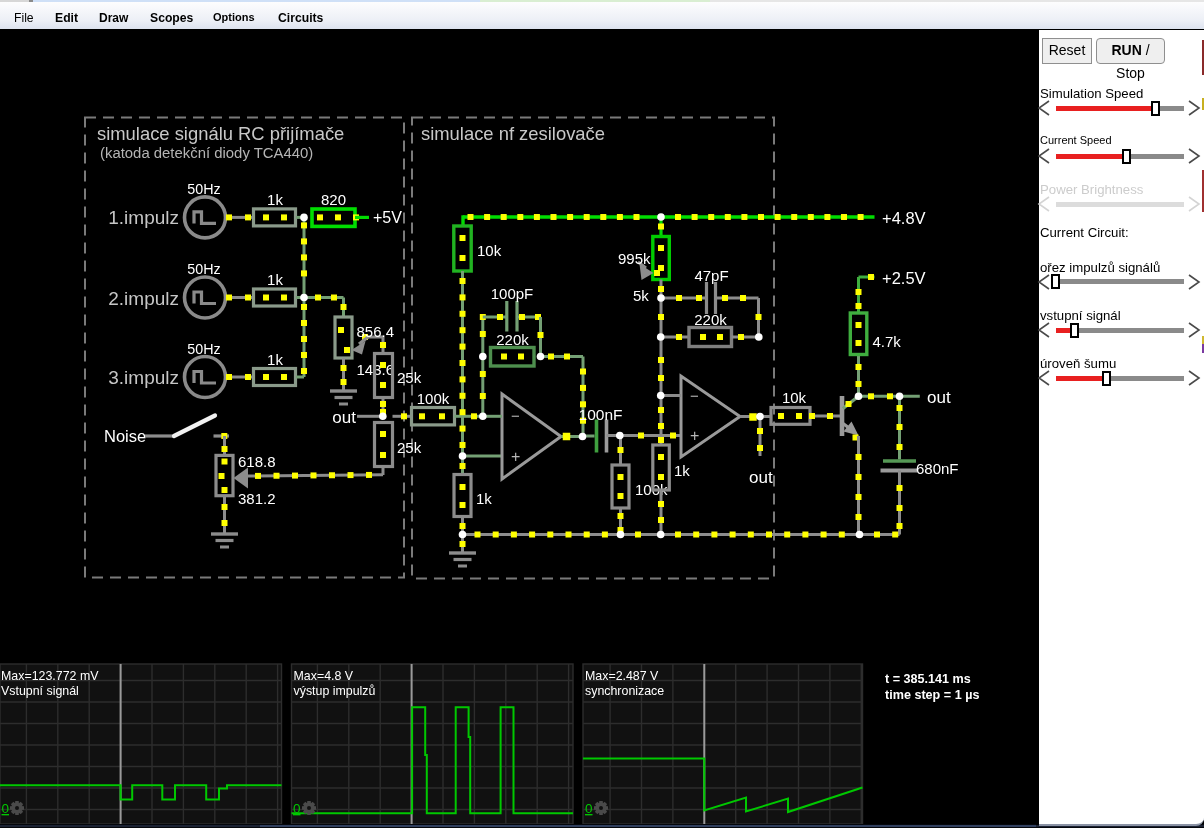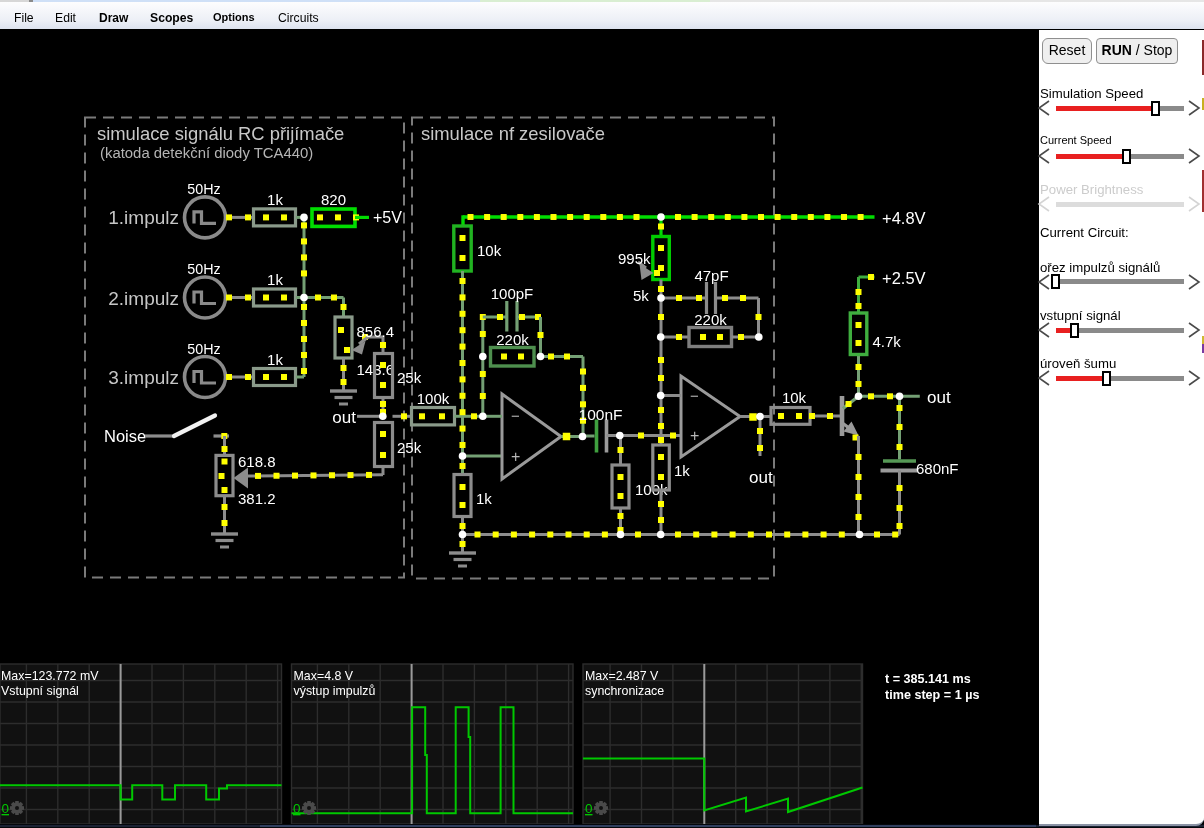--- a/index.html
+++ b/index.html
@@ -8,25 +8,25 @@
 <body>
 
 <div style="position:absolute;left:0;top:0;width:1204px;height:2px;background:#e6e6e6"></div>
 <div style="position:absolute;left:0;top:0;width:30px;height:2px;background:#d7d7d7"></div>
 <div style="position:absolute;left:29px;top:0;width:4px;height:2px;background:#8a8a8a"></div>
 <div style="position:absolute;left:33px;top:0;width:447px;height:2px;background:#cfe0f7"></div>
 <div style="position:absolute;left:480px;top:0;width:230px;height:2px;background:#d9eed2"></div>
 
 <div style="position:absolute;left:0;top:2px;width:1204px;height:27px;background:linear-gradient(#fdfdfe,#eceff6 70%,#dde3ef)"></div>
 <span style="position:absolute;left:14px;top:11px;font-weight:normal;font-size:12.2px;color:#000">File</span>
-<span style="position:absolute;left:55px;top:11px;font-weight:normal;font-size:12.2px;color:#000">Edit</span>
+<span style="position:absolute;left:55px;top:11px;font-weight:bold;font-size:12.2px;color:#000">Edit</span>
 <span style="position:absolute;left:99px;top:11px;font-weight:bold;font-size:12px;color:#000">Draw</span>
 <span style="position:absolute;left:150px;top:11px;font-weight:bold;font-size:12.2px;color:#000">Scopes</span>
 <span style="position:absolute;left:213px;top:11px;font-weight:bold;font-size:11px;color:#000">Options</span>
-<span style="position:absolute;left:278px;top:11px;font-weight:normal;font-size:12.2px;color:#000">Circuits</span>
+<span style="position:absolute;left:278px;top:11px;font-weight:bold;font-size:12.2px;color:#000">Circuits</span>
 
 <div style="position:absolute;left:0;top:29px;width:1038px;height:796px;background:#000"></div>
 <svg style="position:absolute;left:0;top:0" width="1204" height="828" viewBox="0 0 1204 828" font-family="Liberation Sans, sans-serif" shape-rendering="auto">
 <rect x="85" y="117.5" width="319" height="460" stroke="#7a7a7a" stroke-width="2" fill="none" stroke-dasharray="11,7"></rect>
 <rect x="412" y="117.5" width="362" height="461" stroke="#7a7a7a" stroke-width="2" fill="none" stroke-dasharray="11,7"></rect>
 <text x="97" y="140" font-size="18.4" fill="#c8c8c8" text-anchor="start" font-weight="normal">simulace signálu RC přijímače</text>
 <text x="100" y="158" font-size="14.9" fill="#b4b4b4" text-anchor="start" font-weight="normal">(katoda detekční diody TCA440)</text>
 <text x="421" y="140" font-size="18.4" fill="#c8c8c8" text-anchor="start" font-weight="normal">simulace nf zesilovače</text>
 <circle cx="205" cy="217.4" r="20.5" stroke="#8a8a8a" stroke-width="3.6" fill="none"></circle>
 <polyline points="194,223.4 194,211.9 201.5,211.9 201.5,223.4 216,223.4" stroke="#8a8a8a" stroke-width="3.2" fill="none" stroke-linejoin="miter"></polyline>
@@ -507,22 +507,22 @@
 <line x1="601" y1="808" x2="605.9" y2="803.1" stroke="#4a4a4a" stroke-width="3.6"></line>
 <circle cx="601" cy="808" r="2.0" fill="#111111"></circle>
 <text x="585" y="813" font-size="13.5" fill="#00c800" text-decoration="underline">0</text>
 </svg>
 
 <div style="position:absolute;left:0;top:824px;width:1204px;height:4px;background:#05070c"></div>
 <div style="position:absolute;left:0;top:825px;width:1204px;height:2px;background:#1c2334"></div>
 <div style="position:absolute;left:260px;top:825px;width:776px;height:2px;background:#31405f"></div>
 <div style="position:absolute;left:1036px;top:30px;width:2.5px;height:795px;background:#000"></div>
 <div style="position:absolute;left:1038.5px;top:30px;width:165.5px;height:790px;background:#ffffff"></div>
-<div style="position:absolute;left:1042px;top:37.5px;width:50px;height:26px;background:#efefef;border:1px solid #8f8f8f;border-radius:6px;box-sizing:border-box;text-align:center;line-height:23px;font-size:14px;color:#000">Reset</div>
-<div style="position:absolute;left:1096px;top:37.5px;width:82px;height:26px;background:#efefef;border:1px solid #8f8f8f;border-radius:4px;box-sizing:border-box;text-align:center;line-height:23px;font-size:14px;color:#000"><b>RUN</b> / Stop</div>
+<div style="position:absolute;left:1042px;top:37.5px;width:50px;height:26px;background:#efefef;border:1px solid #8f8f8f;border-radius:0;box-sizing:border-box;text-align:center;line-height:23px;font-size:14px;color:#000">Reset</div>
+<div style="position:absolute;left:1096px;top:37.5px;width:69px;height:26px;background:#efefef;border:1px solid #8f8f8f;border-radius:4px;box-sizing:border-box;text-align:center;line-height:23px;font-size:14px;color:#000"><b>RUN</b> / Stop</div>
 <div style="position:absolute;left:1040px;top:85.5px;font-size:13.2px;color:#000;white-space:nowrap">Simulation Speed</div>
 <svg style="position:absolute;left:1037px;top:100px" width="14" height="16">
     <path d="M12,1 L2,8 L12,15" stroke="#4a4a4a" stroke-width="1.6" fill="none"></path>
   </svg>
 <svg style="position:absolute;left:1187px;top:100px" width="14" height="16">
     <path d="M2,1 L12,8 L2,15" stroke="#4a4a4a" stroke-width="1.6" fill="none"></path>
   </svg>
 <div style="position:absolute;left:1056px;top:105.5px;width:128px;height:5px;background:#8a8a8a"></div>
 <div style="position:absolute;left:1056px;top:105.5px;width:95px;height:5px;background:#e82020"></div>
 <div style="position:absolute;left:1151px;top:100.5px;width:9px;height:15px;background:#fff;border:2.6px solid #000;box-sizing:border-box"></div>

